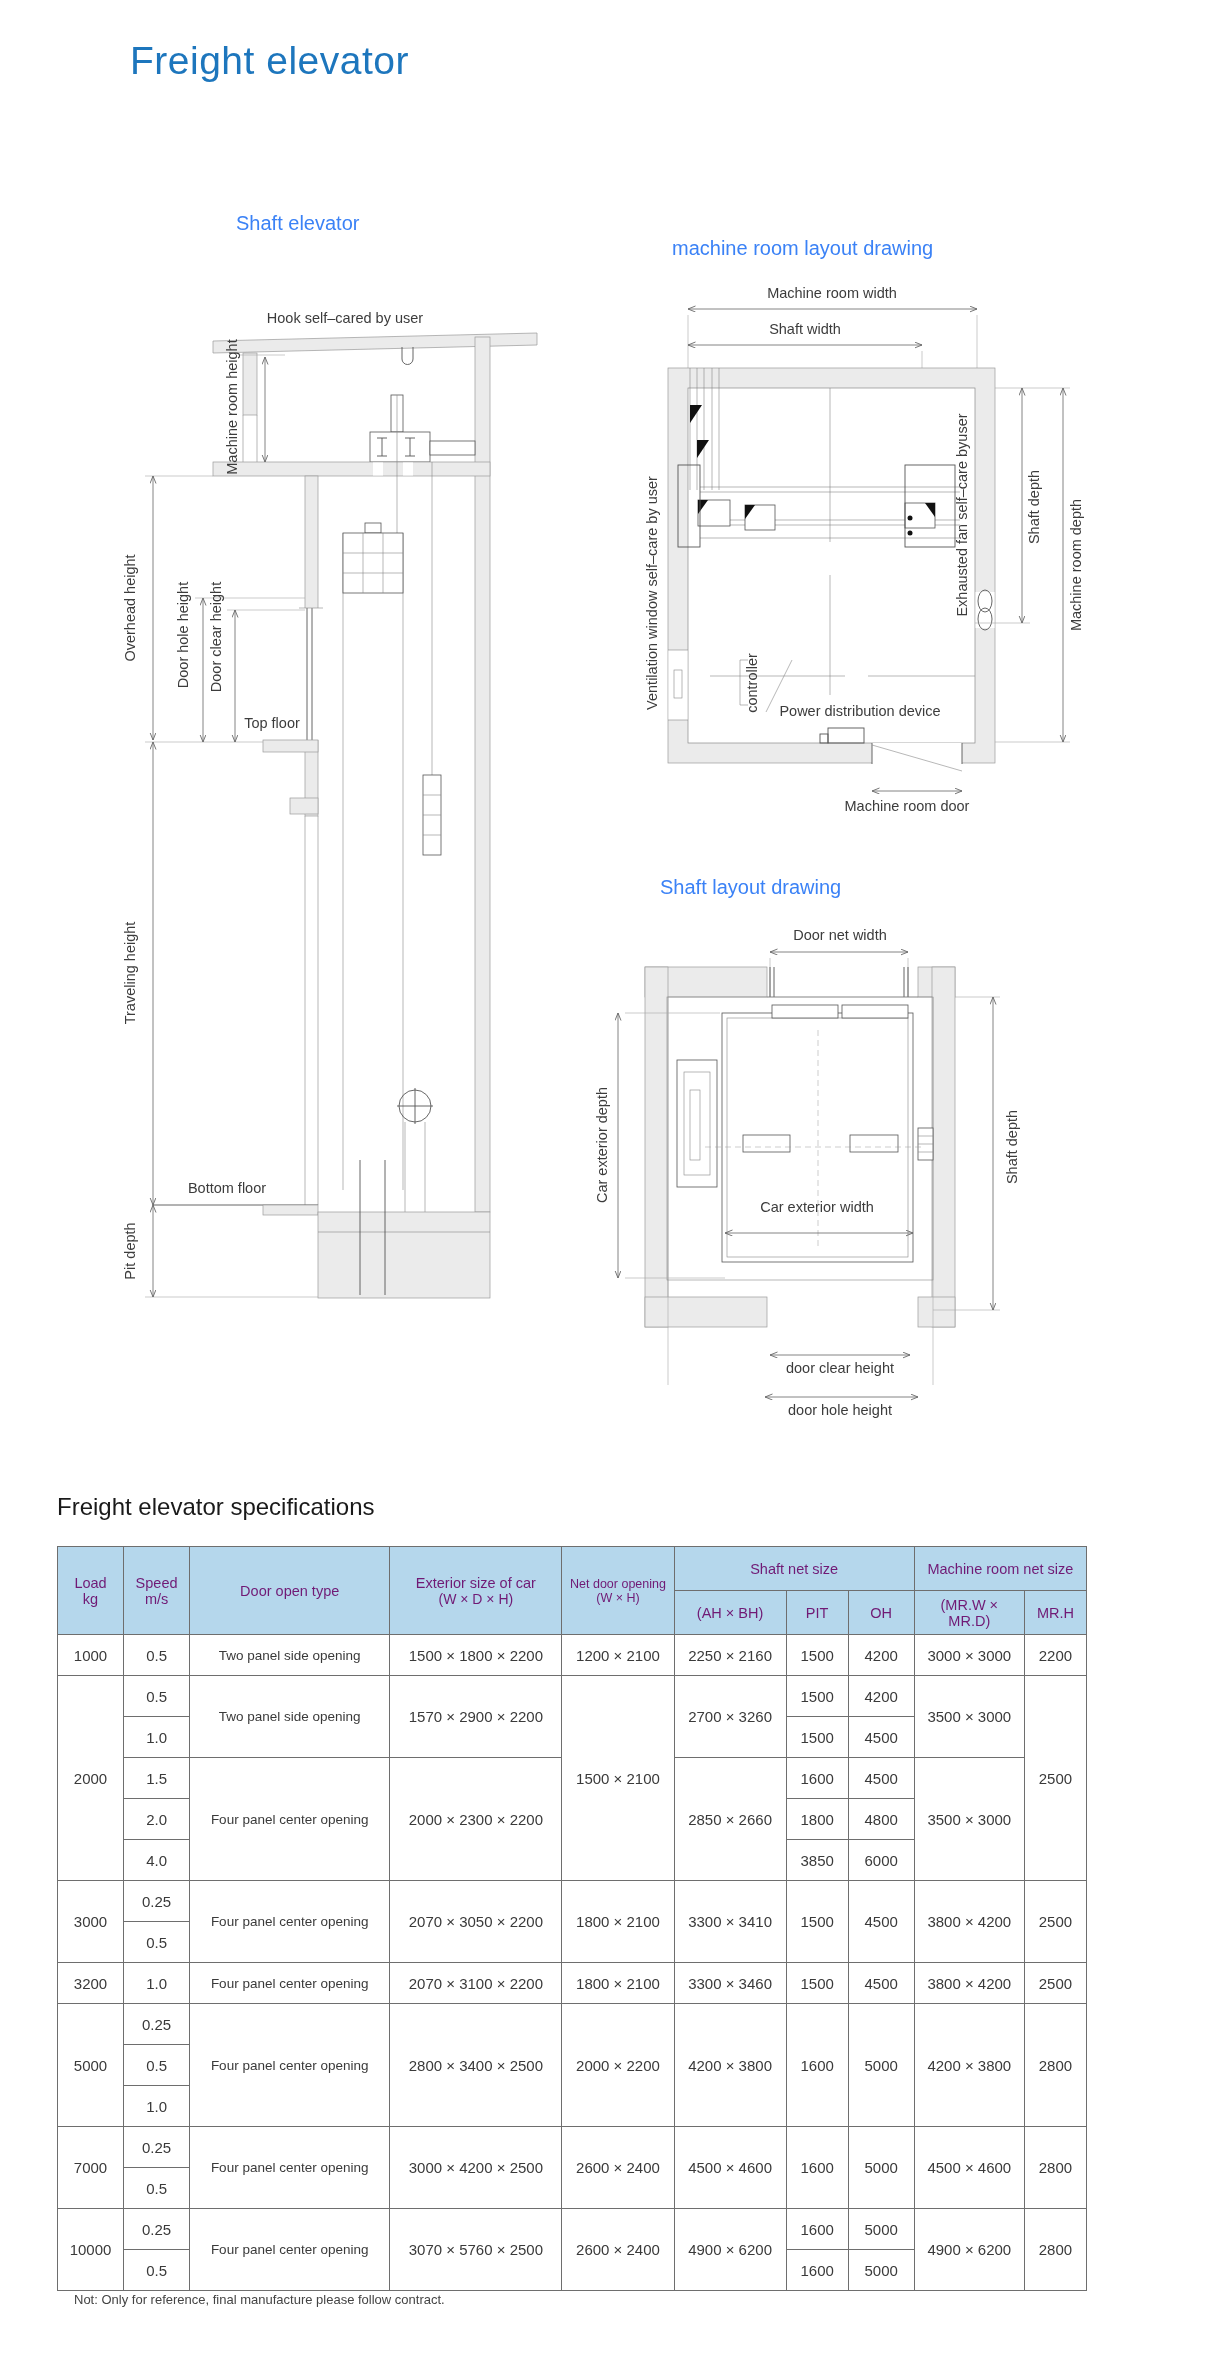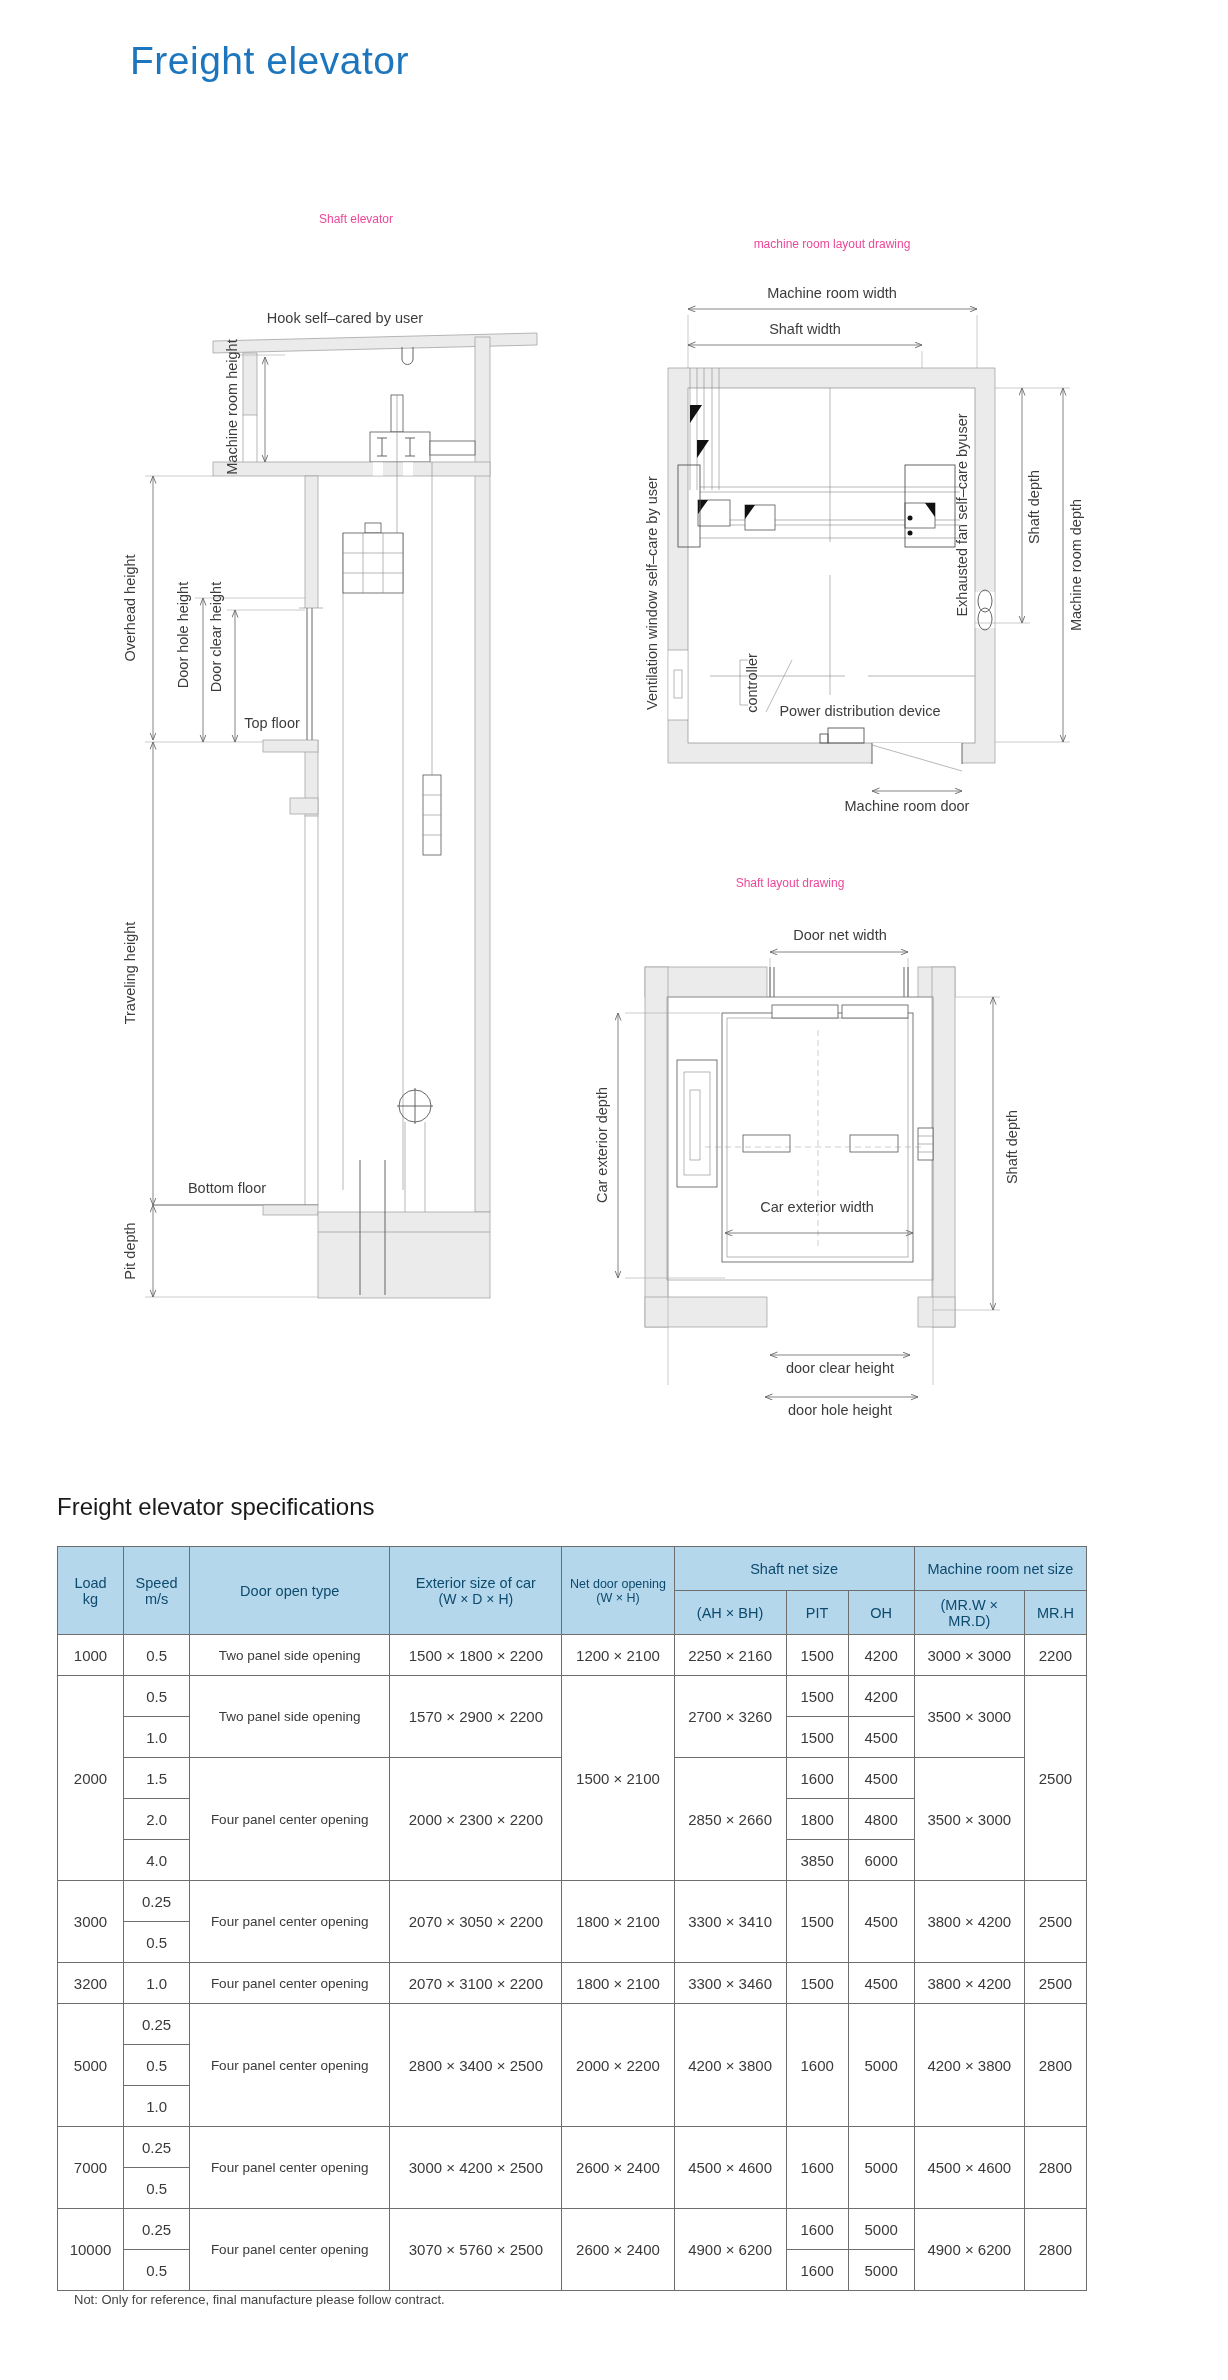--- a/index.html
+++ b/index.html
@@ -1,20 +1,20 @@
 <!DOCTYPE html>
 <html><head>
 <meta charset="utf-8">
 <style>
   html,body{margin:0;padding:0;background:#fff;}
   .page{position:relative;width:1228px;height:2380px;background:#ffffff;overflow:hidden;
         font-family:"Liberation Sans",sans-serif;color:#333;padding-left:16px;}
   .main-title{position:absolute;left:130px;top:33px;font-size:39px;line-height:55px;
         color:#1d76bd;letter-spacing:0.5px;}
-  .sec-title{position:absolute;font-size:12px;color:#ec4899;text-align:center;}
+  .sec-title{position:absolute;font-size:20px;color:#3b82f6;}
   #sec1{left:236px;top:212px;width:240px;}
   #sec2{left:672px;top:212px;width:320px;margin-top:25px;}
   #sec3{left:660px;top:876px;width:260px;}
   svg{position:absolute;overflow:visible;}
   #d1{left:85px;top:295px;}
   #d2{left:620px;top:275px;}
   #d3{left:595px;top:860px;}
   .lbl{font-family:"Liberation Sans",sans-serif;font-size:14.5px;fill:#3c3c3c;}
   .wall{fill:#ebebeb;stroke:#9a9a9a;stroke-width:.7;}
   .white{fill:#ffffff;stroke:none;}
@@ -23,21 +23,21 @@
   .thin{stroke:#888;stroke-width:.6;fill:none;}
   .dim{stroke:#666;stroke-width:.8;fill:none;}
   .ext{stroke:#aaa;stroke-width:.6;fill:none;}
   .dash{stroke:#999;stroke-width:.5;fill:none;stroke-dasharray:6 4;}
   .blk{fill:#111;stroke:none;}
   .spec-title{position:absolute;left:57px;top:1493px;font-size:24px;color:#1a1a1a;}
   table.spec{position:absolute;left:57px;top:1546px;border-collapse:collapse;table-layout:fixed;
         width:1030px;font-size:15px;color:#3a3a3a;}
   table.spec th,table.spec td{border:1px solid #6e6e6e;text-align:center;vertical-align:middle;
         padding:2px 3px;overflow:hidden;}
-  table.spec th{background:#b5d7ec;font-weight:400;font-size:14.5px;color:#0c4a6e;height:39px;}
+  table.spec th{background:#b5d7ec;font-weight:400;font-size:14.5px;color:#701a75;height:39px;}
   table.spec th .h2{font-size:14px;}
   table.spec th.cnd div{font-size:12.5px;}
   table.spec tbody tr{height:41px;}
   table.spec td.door{font-size:13.5px;}
   table.spec tbody tr.group-start td{border-top:1px solid #4d4d4d;}
   .note{position:absolute;left:57px;top:2292px;font-size:13px;color:#444;margin-left:17px;}
 </style>
 </head>
 <body>
 

